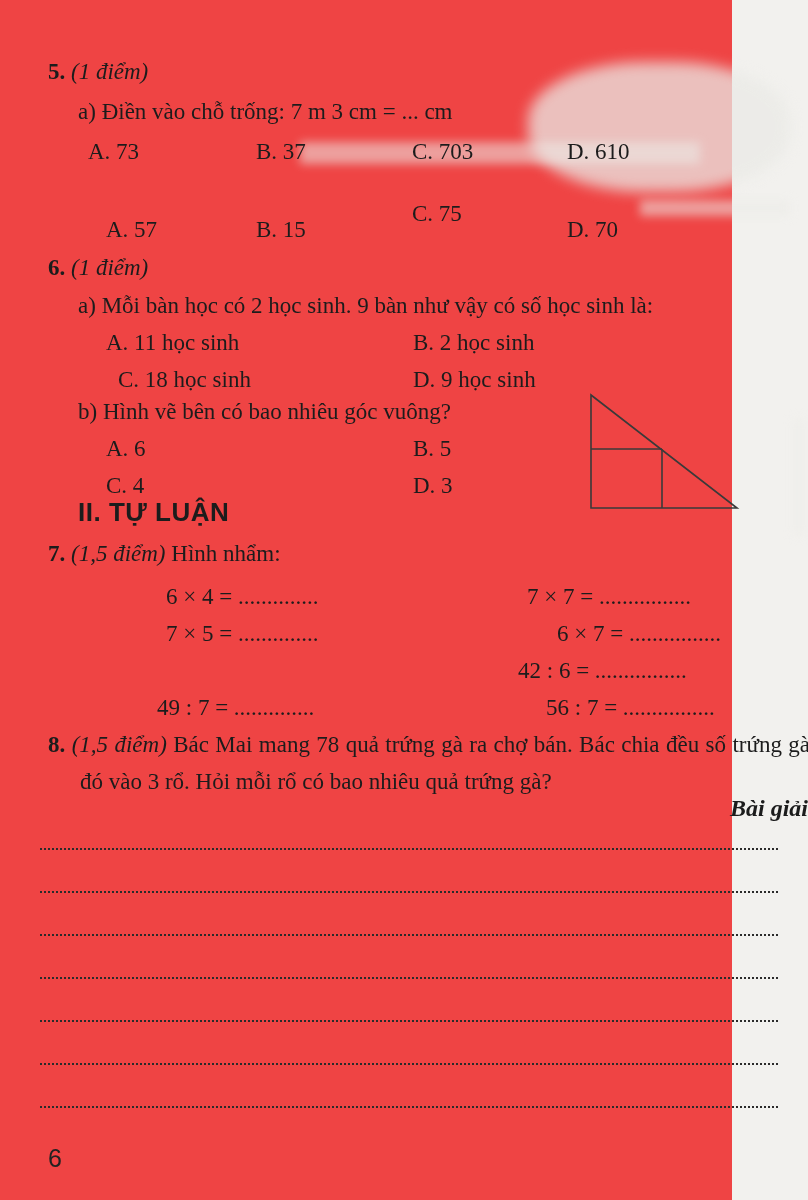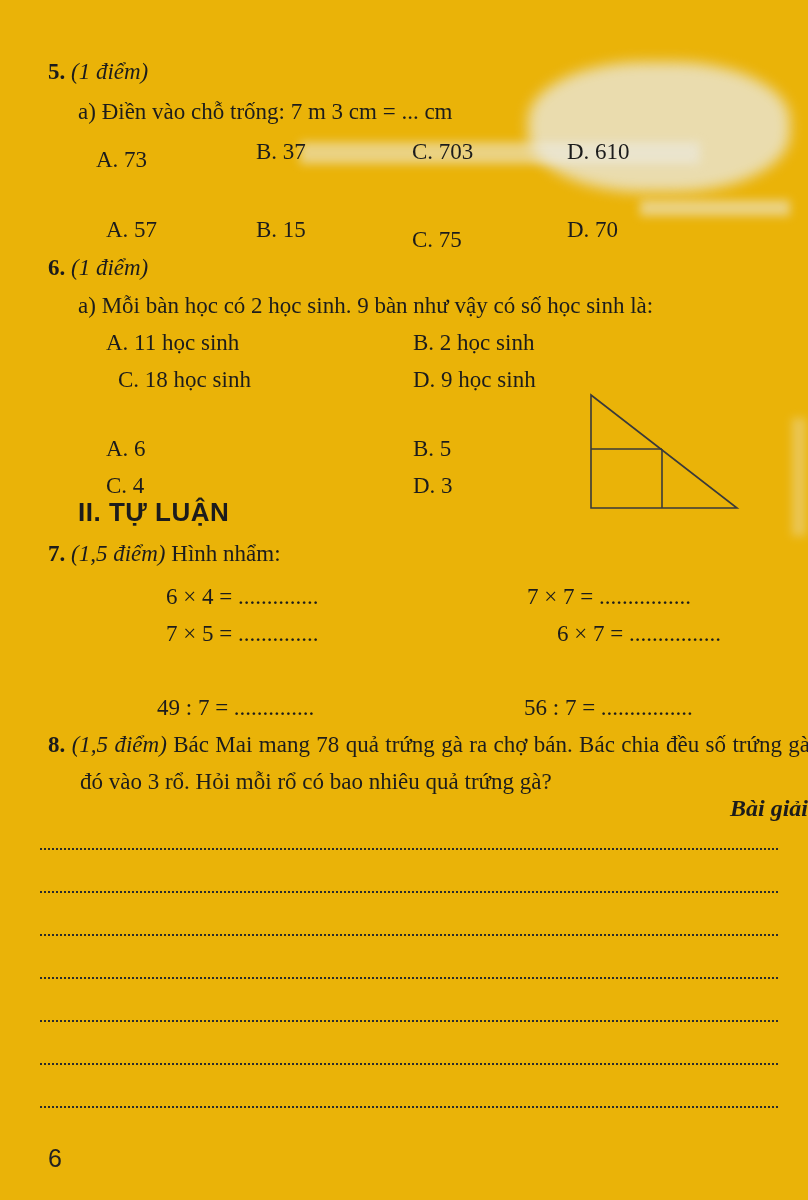--- a/index.html
+++ b/index.html
@@ -4,22 +4,22 @@
 <style>
   html,body{margin:0;padding:0;}
   body{
     width:808px;height:1200px;
     background:#f2f1ee;
     font-family:"Liberation Serif","DejaVu Serif",serif;
     color:#1c1c1c;
     overflow:hidden;
   }
   .page{
-    position:relative;width:808px;height:1200px;
-    background:#eab308;
+    position:relative;width:732px;height:1200px;
+    background:#ef4444;
   }
   .abs{position:absolute;white-space:nowrap;}
   .txt{font-size:23px;line-height:1.2;}
   .bold{font-weight:bold;}
   .ital{font-style:italic;}
   .boldital{font-weight:bold;font-style:italic;}
   .section-title{
     font-family:"Liberation Sans","DejaVu Sans",sans-serif;
     font-weight:bold;font-size:26px;letter-spacing:.5px;
   }
@@ -59,44 +59,48 @@
 
   <div class="abs txt" style="left:48px;top:58px;">
     <span class="bold">5.</span>
     <span class="ital">(1 điểm)</span>
   </div>
 
   <div class="abs txt" style="left:78px;top:98px;">
     <span>a)</span>
     <span>Điền vào chỗ trống: 7 m 3 cm = ... cm</span>
   </div>
-  <div class="abs txt" style="left:96px;top:138px;margin-top:8px;">A. 73</div>
+  <div class="abs txt" style="left:88px;top:138px;">A. 73</div>
   <div class="abs txt" style="left:256px;top:138px;">B. 37</div>
   <div class="abs txt" style="left:412px;top:138px;">C. 703</div>
   <div class="abs txt" style="left:567px;top:138px;">D. 610</div>
 
   <div class="abs txt" style="left:106px;top:216px;">A. 57</div>
   <div class="abs txt" style="left:256px;top:216px;">B. 15</div>
-  <div class="abs txt" style="left:412px;top:226px;">C. 75</div>
+  <div class="abs txt" style="left:412px;top:200px;">C. 75</div>
   <div class="abs txt" style="left:567px;top:216px;">D. 70</div>
 
   <div class="abs txt" style="left:48px;top:254px;">
     <span class="bold">6.</span>
     <span class="ital">(1 điểm)</span>
   </div>
 
   <div class="abs txt" style="left:78px;top:292px;">
     <span>a)</span>
     <span>Mỗi bàn học có 2 học sinh. 9 bàn như vậy có số học sinh là:</span>
   </div>
   <div class="abs txt" style="left:106px;top:329px;">A. 11 học sinh</div>
   <div class="abs txt" style="left:413px;top:329px;">B. 2 học sinh</div>
   <div class="abs txt" style="left:106px;top:366px;margin-left:12px;">C. 18 học sinh</div>
   <div class="abs txt" style="left:413px;top:366px;">D. 9 học sinh</div>
 
+  <div class="abs txt" style="left:78px;top:398px;">
+    <span>b)</span>
+    <span>Hình vẽ bên có bao nhiêu góc vuông?</span>
+  </div>
   <div class="abs txt" style="left:106px;top:435px;">A. 6</div>
   <div class="abs txt" style="left:413px;top:435px;">B. 5</div>
   <div class="abs txt" style="left:106px;top:472px;">C. 4</div>
   <div class="abs txt" style="left:413px;top:472px;text-align:right;">D. 3</div>
 
   <div class="abs" style="left:588px;top:392px;">
     <svg width="152" height="120" viewBox="0 0 152 120">
       <polygon points="3,3 3,116 149,116" fill="none" stroke="#3a3a3a" stroke-width="1.6"></polygon>
       <line x1="3" y1="57" x2="74" y2="57" stroke="#3a3a3a" stroke-width="1.6"></line>
       <line x1="74" y1="57" x2="74" y2="116" stroke="#3a3a3a" stroke-width="1.6"></line>
@@ -110,21 +114,22 @@
     <span class="ital">(1,5 điểm)</span>
     <span>Hình nhẩm:</span>
   </div>
 
   <div class="abs txt" style="left:166px;top:583px;">6 × 4 = ..............</div>
   <div class="abs txt" style="left:166px;top:620px;">7 × 5 = ..............</div>
   <div class="abs txt" style="left:157px;top:694px;">49 : 7 = ..............</div>
 
   <div class="abs txt" style="left:527px;top:583px;">7 × 7 = ................</div>
   <div class="abs txt" style="left:557px;top:620px;">6 × 7 = ................</div>
-  <div class="abs txt" style="left:524px;top:694px;">56 : 7 = ................</div>
+  <div class="abs txt" style="left:518px;top:657px;">42 : 6 = ................</div>
+  <div class="abs txt" style="left:546px;top:694px;">56 : 7 = ................</div>
 
   <div class="abs para" style="left:48px;top:726px;width:730px;">
     <span class="bold">8.</span>
     <span class="ital">(1,5 điểm)</span>
     <span>Bác Mai mang 78 quả trứng gà ra chợ bán. Bác chia đều số trứng gà đó vào 3 rổ. Hỏi mỗi rổ có bao nhiêu quả trứng gà?</span>
   </div>
 
   <div class="abs boldital" style="left:0;top:795px;width:808px;text-align:right;font-size:24px;">Bài giải</div>
 
   <div id="answer-lines">

